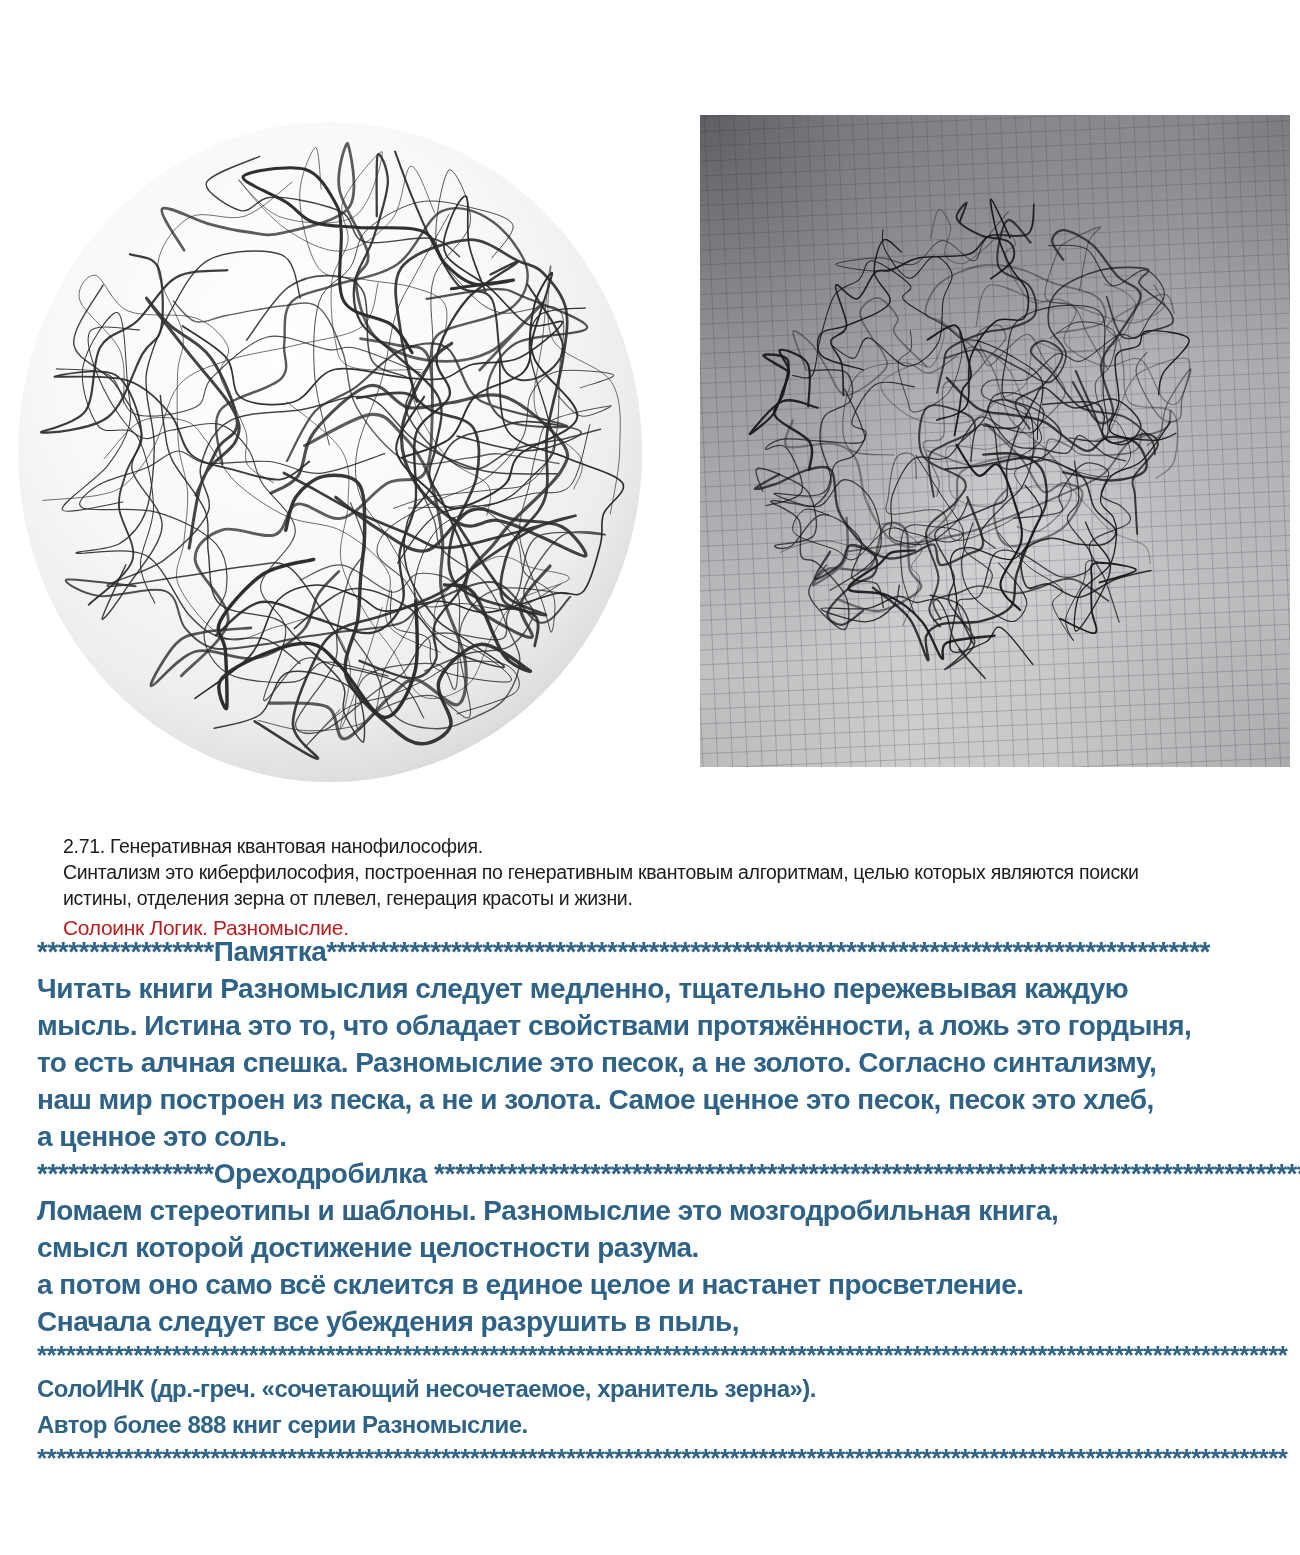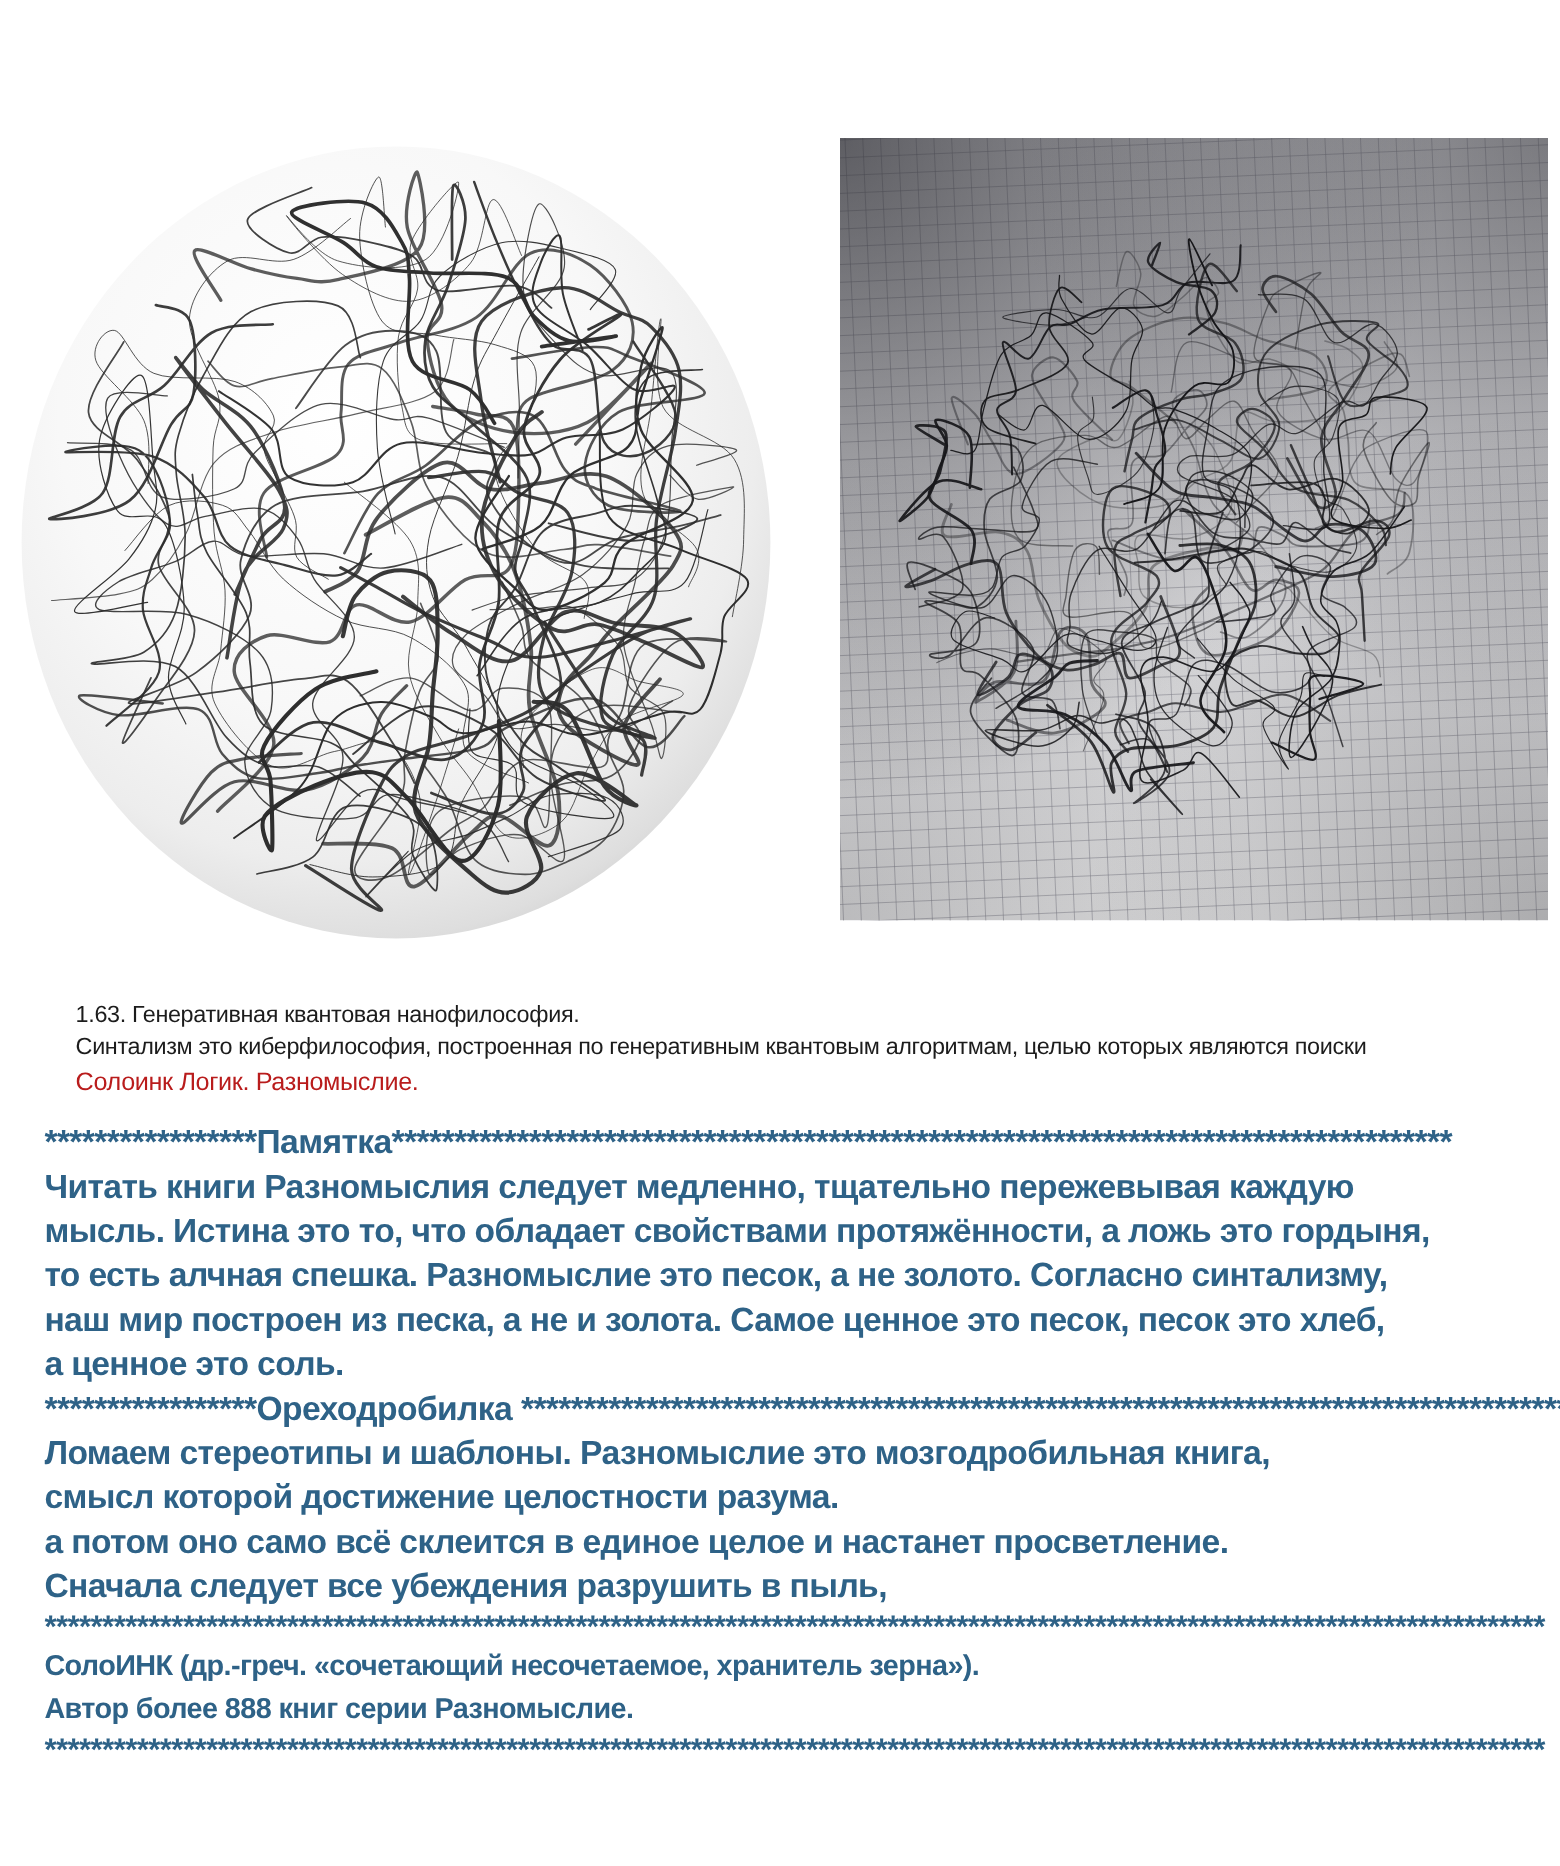--- a/index.html
+++ b/index.html
@@ -315,22 +315,23 @@
           <path d="M246.8 262.8C252.0 267.9,267.9 287.4,278.0 293.5C288.2 299.6,299.8 297.8,307.8 299.3C315.8 300.7,319.4 300.8,325.8 302.2C332.2 303.6,336.1 302.3,346.1 307.9C356.0 313.4,375.5 333.2,385.6 335.6C395.8 338.0,398.5 323.6,406.9 322.3C415.3 321.0,429.8 322.6,436.2 328.0C442.6 333.5,449.5 348.7,445.4 355.0C441.3 361.2,425.1 365.1,411.4 365.5C397.7 365.9,371.1 358.6,363.1 357.3" fill="none" stroke="#17171a" stroke-width="2.36" stroke-opacity="0.80" stroke-linecap="round"></path>
           <path d="M202.8 510.7C205.7 503.4,218.3 476.7,219.7 466.8C221.2 457.0,211.3 457.4,211.5 451.5C211.7 445.6,225.4 438.4,220.9 431.3C216.4 424.2,193.4 408.5,184.4 408.7C175.3 408.9,176.2 429.4,166.6 432.3C157.0 435.1,137.9 426.1,126.7 425.7C115.6 425.3,107.4 427.8,99.8 429.8C92.1 431.7,83.8 436.0,80.6 437.3" fill="none" stroke="#17171a" stroke-width="0.92" stroke-opacity="0.53" stroke-linecap="round"></path>
           <path d="M201.3 137.0C198.3 135.0,187.9 121.5,183.4 125.0C178.9 128.4,173.4 147.2,174.4 157.7C175.4 168.2,193.8 179.3,189.5 188.0C185.2 196.7,160.1 204.8,148.6 209.9C137.2 215.0,125.3 213.2,120.9 218.5C116.6 223.7,115.5 235.4,122.5 241.4C129.5 247.5,156.2 252.5,162.9 254.7" fill="none" stroke="#17171a" stroke-width="1.42" stroke-opacity="0.94" stroke-linecap="round"></path>
           <path d="M369.4 323.0C375.5 323.0,400.5 330.5,406.1 322.9C411.7 315.3,403.5 290.7,403.1 277.4C402.8 264.1,404.3 256.4,403.9 243.2C403.4 229.9,408.3 206.4,400.5 197.7C392.6 189.1,370.7 189.7,356.7 191.2C342.7 192.7,324.9 198.1,316.6 206.8C308.2 215.4,308.6 230.8,306.4 243.2C304.2 255.6,299.7 272.6,303.3 281.4C307.0 290.1,323.4 286.9,328.4 295.9C333.4 304.9,334.2 322.7,333.3 335.2C332.3 347.7,327.4 361.9,322.6 370.9C317.9 379.8,311.9 381.3,305.0 389.0C298.0 396.8,282.5 410.0,280.8 417.4C279.2 424.8,292.9 430.6,295.3 433.3" fill="none" stroke="#17171a" stroke-width="1.18" stroke-opacity="0.83" stroke-linecap="round"></path>
         </g>
     </g>
   </svg>
 </figure>
 
 <div class="caption">
-  <div class="cline">1.63. Генеративная квантовая нанофилософия.</div>
+  <div class="cline">2.71. Генеративная квантовая нанофилософия.</div>
   <div class="cline">Синтализм это киберфилософия, построенная по генеративным квантовым алгоритмам, целью которых являются поиски</div>
+  <div class="cline">истины, отделения зерна от плевел, генерация красоты и жизни.</div>
   <div class="attribution">Солоинк Логик. Разномыслие.</div>
 </div>
 
 <div class="content">
   <div class="bline"><span>*****************</span><span>Памятка</span><span>*************************************************************************************</span></div>
   <div class="bline">Читать книги Разномыслия следует медленно, тщательно пережевывая каждую</div>
   <div class="bline">мысль. Истина это то, что обладает свойствами протяжённости, а ложь это гордыня,</div>
   <div class="bline">то есть алчная спешка. Разномыслие это песок, а не золото. Согласно синтализму,</div>
   <div class="bline">наш мир построен из песка, а не и золота. Самое ценное это песок, песок это хлеб,</div>
   <div class="bline">а ценное это соль.</div>

